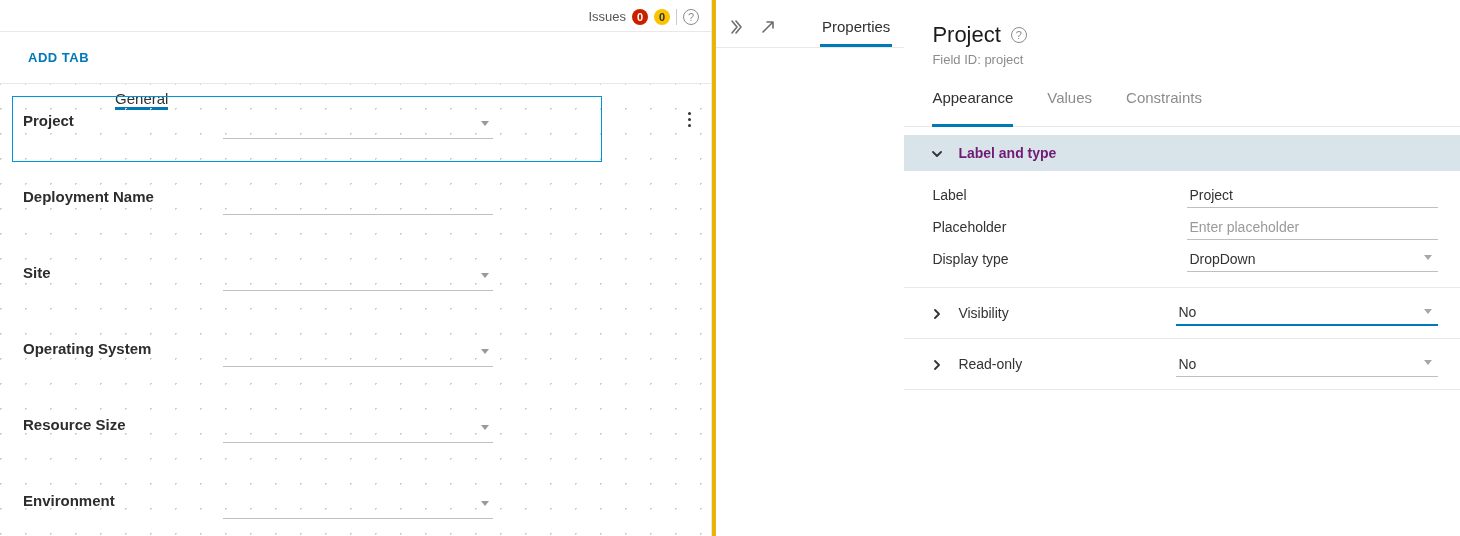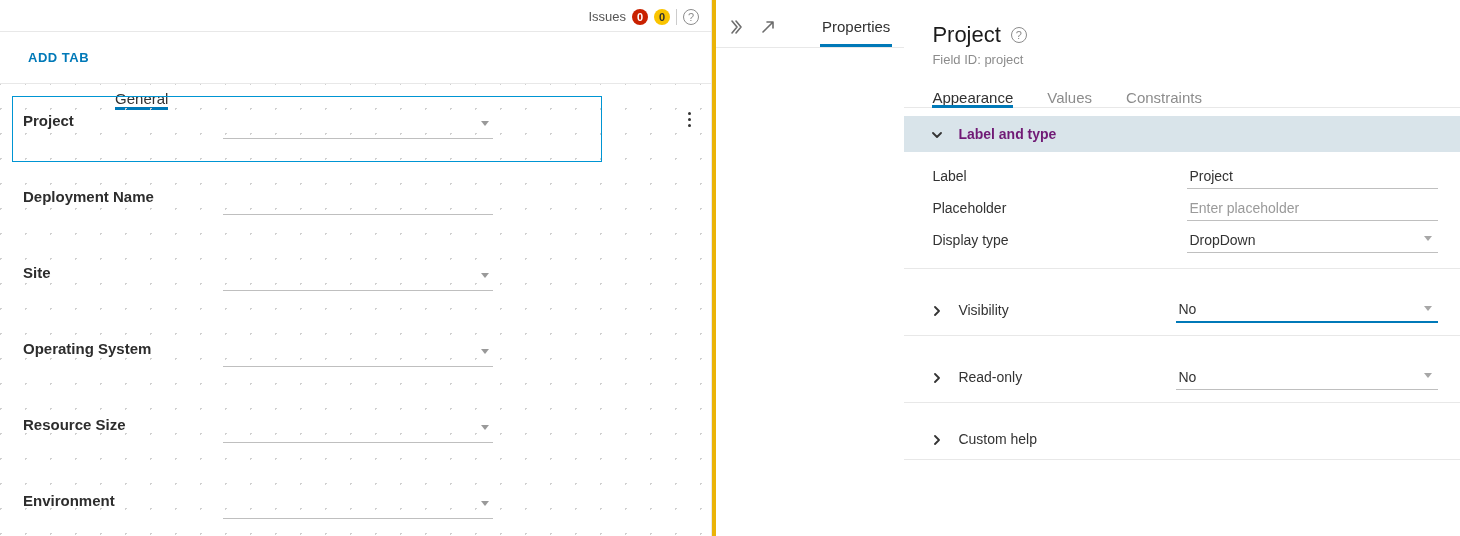--- a/index.html
+++ b/index.html
@@ -153,21 +153,21 @@
   .props-body{padding:22px 0 0 0;flex:1;overflow:auto;}
   .field-heading{
     display:flex;align-items:center;gap:10px;padding:0 28px;
   }
   .field-heading h2{margin:0;font-size:22px;font-weight:400;color:#1b1b1b;}
   .field-id{padding:4px 28px 0;color:var(--text-light);font-size:13px;}
 
   .sub-tabs{
     display:flex;gap:34px;padding:22px 28px 0;border-bottom:1px solid var(--border-light);
   }
-  .sub-tab{font-size:15px;padding-bottom:1px;cursor:pointer;color:var(--text-light);position:relative;}
+  .sub-tab{font-size:15px;padding-bottom:20px;cursor:pointer;color:var(--text-light);position:relative;}
   .sub-tab.active{color:var(--text-dark);}
   .sub-tab.active::after{
     content:"";position:absolute;left:0;right:0;bottom:-1px;height:3px;background:var(--blue);
   }
 
   .section-header{
     background:var(--section-bg);
     display:flex;align-items:center;gap:16px;
     padding:10px 28px;font-size:14px;font-weight:700;color:#701a75;margin-top:8px;
   }
@@ -187,21 +187,21 @@
     width:100%;height:26px;border-bottom:1px solid #bfbfbf;position:relative;
     font-size:14px;color:#333;display:flex;align-items:center;padding-left:2px;
   }
   .select-like::after{
     content:"";position:absolute;right:6px;top:9px;
     border-left:4px solid transparent;border-right:4px solid transparent;border-top:5px solid #6d6d6d;opacity:.6;
   }
 
   .acc-row{
     display:flex;align-items:center;gap:16px;
-    padding:28px 22px 12px 28px;border-top:1px solid var(--border-light);
+    padding:12px 22px 12px 28px;border-top:1px solid var(--border-light);
   }
   .acc-row:last-child{border-bottom:1px solid var(--border-light);}
   .acc-label{flex:0 0 228px;font-size:14px;color:#333;display:flex;align-items:center;gap:16px;}
   .acc-value{flex:1;}
   .acc-value .select-like{border-bottom:2px solid var(--blue);}
   .acc-value.plain .select-like{border-bottom:1px solid #bfbfbf;}
 
 </style>
 </head>
 <body>
@@ -351,28 +351,17 @@
                 <path d="M3 1l4 4-4 4" stroke="#333" stroke-width="1.8" fill="none" stroke-linecap="round" stroke-linejoin="round"></path>
               </svg>
           </span>
           <span>Read-only</span>
         </div>
         <div class="acc-value plain">
           <div class="select-like">No</div>
         </div>
       </div>
 
-      <div class="acc-row">
-        <div class="acc-label">
-          <span class="chev">
-            <svg viewBox="0 0 10 10">
-                <path d="M3 1l4 4-4 4" stroke="#333" stroke-width="1.8" fill="none" stroke-linecap="round" stroke-linejoin="round"></path>
-              </svg>
-          </span>
-          <span>Custom help</span>
-        </div>
-        <div class="acc-value plain"></div>
-      </div>
 
     </div>
   </div>
 
 </div>
 
 </body></html>

